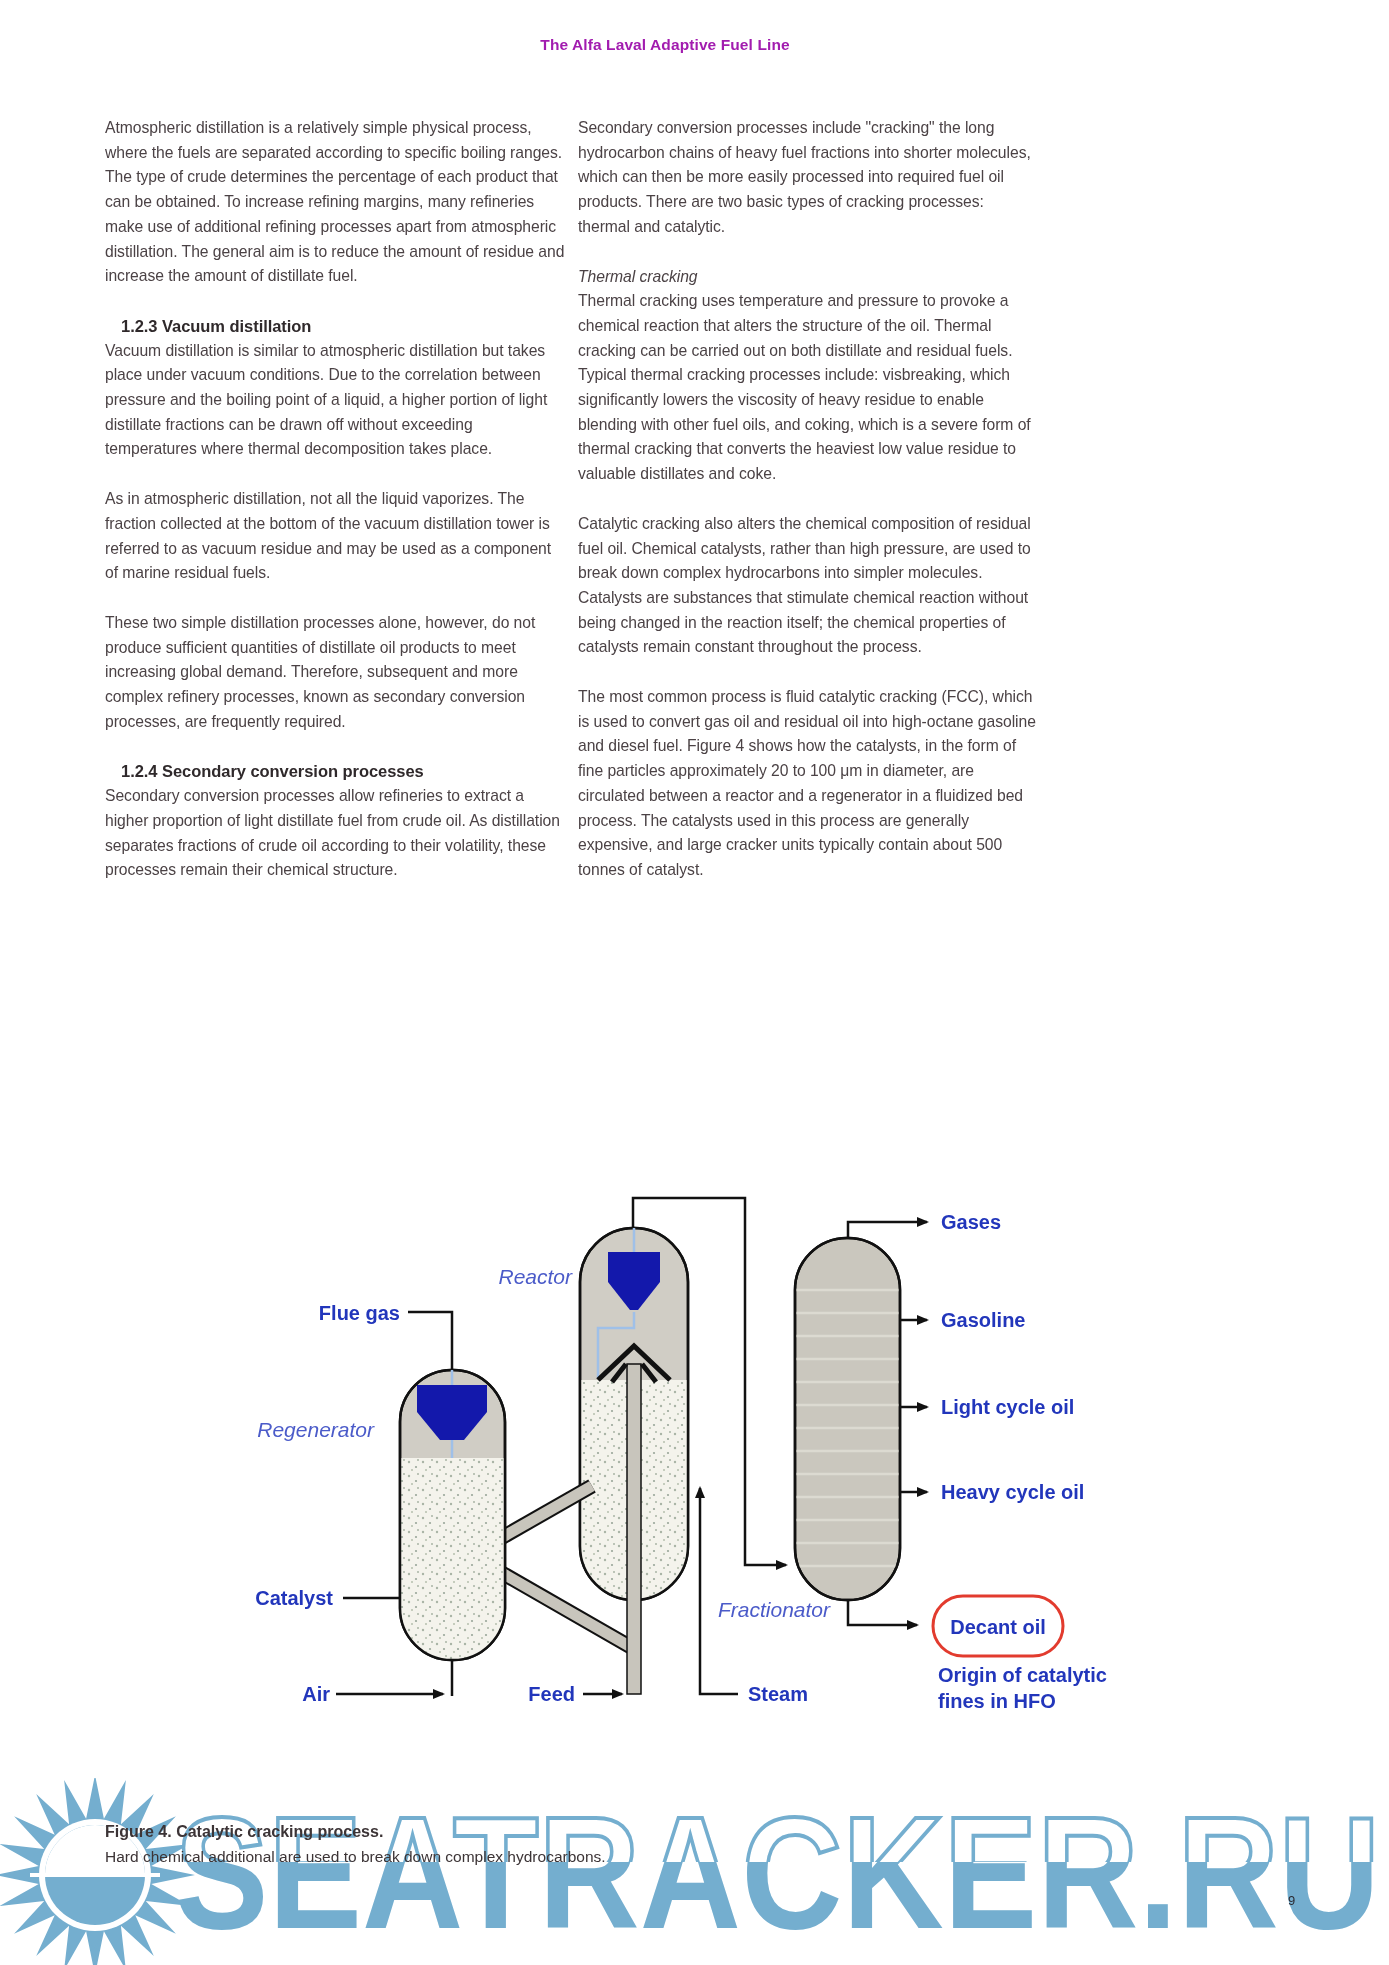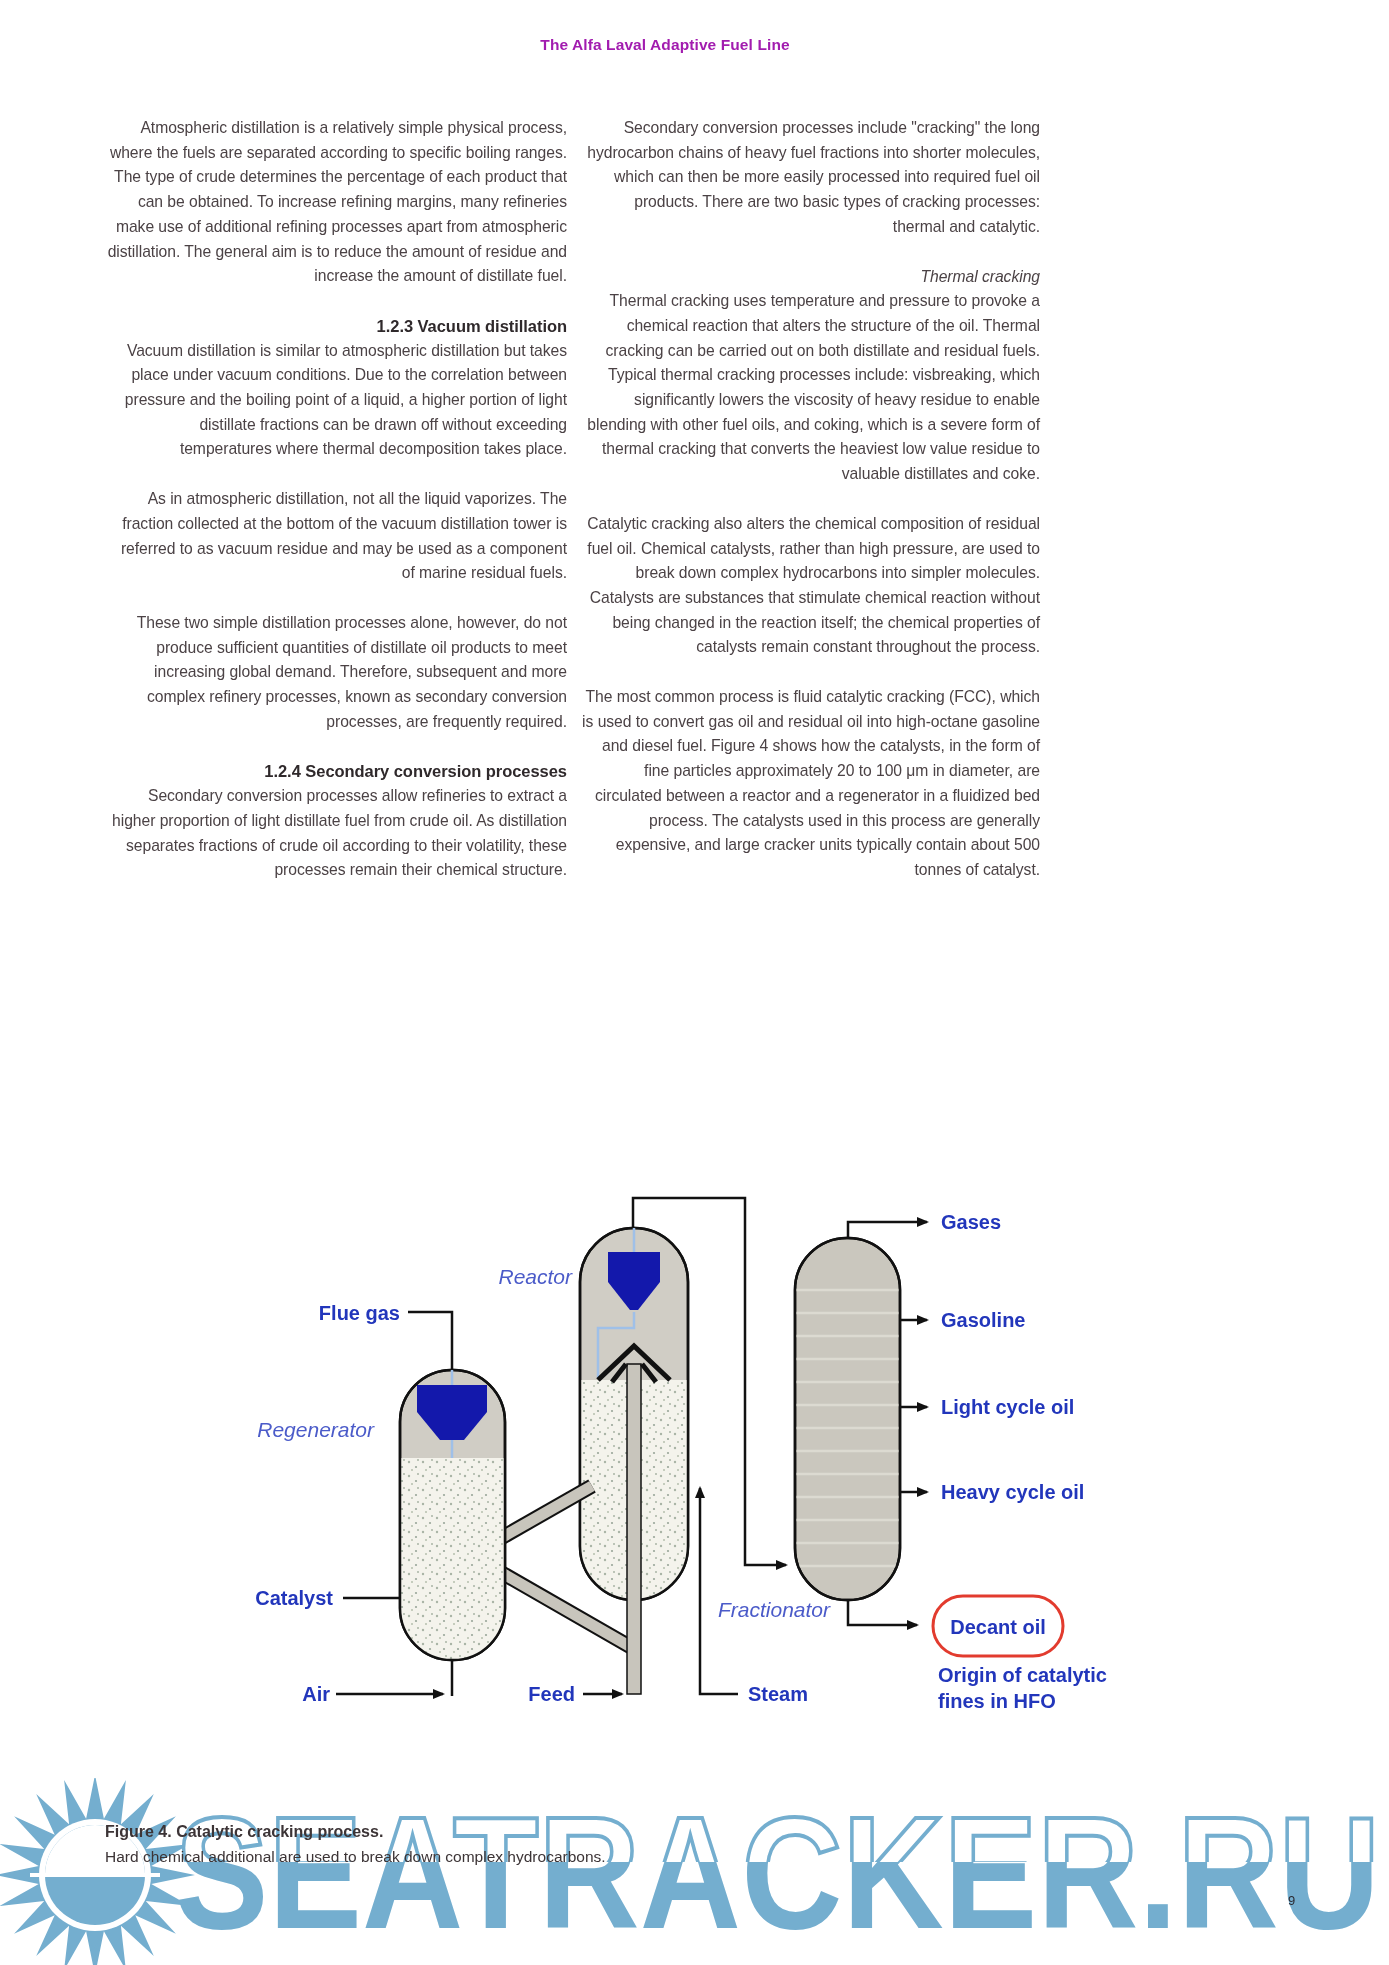--- a/index.html
+++ b/index.html
@@ -6,21 +6,21 @@
   body{
     width:1389px;height:1965px;position:relative;background:#ffffff;
     font-family:"Liberation Sans", sans-serif;overflow:hidden;
   }
   .page-header{
     position:absolute;top:36px;left:0;width:1330px;text-align:center;
     font-size:15.5px;font-weight:bold;color:#a21caf;letter-spacing:.1px;z-index:2;
   }
   .col{
     position:absolute;top:116px;width:462px;
-    font-size:15.7px;line-height:24.7px;color:#4b4245;letter-spacing:-.05px;z-index:2;text-align:right;
+    font-size:15.7px;line-height:24.7px;color:#4b4245;letter-spacing:-.05px;z-index:2;
   }
   .col-left{left:105px;}
   .col-right{left:578px;}
   .para{margin:0 0 25px 0;}
   .h-num{font-size:16.5px;font-weight:bold;color:#2f292b;margin:4px 0 0 16px;}
   .h-italic{font-style:italic;color:#4b4245;margin:12px 0 0 0;}
   .fig-svg{position:absolute;left:0;top:1150px;z-index:2;}
   .caption{position:absolute;left:105px;z-index:3;color:#3c3436;margin-top:44px;}
   .caption-title{top:1779px;font-size:16px;font-weight:bold;}
   .caption-sub{top:1804px;font-size:15.5px;}

